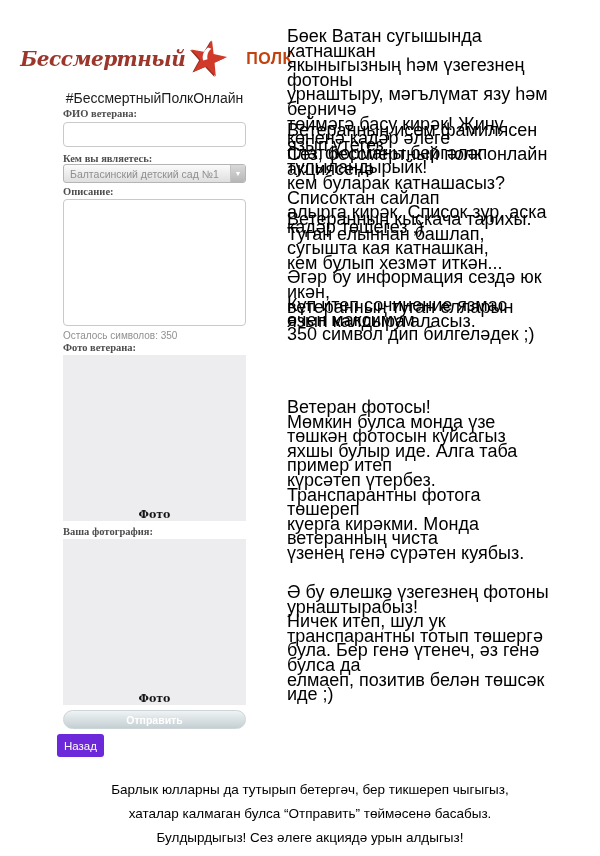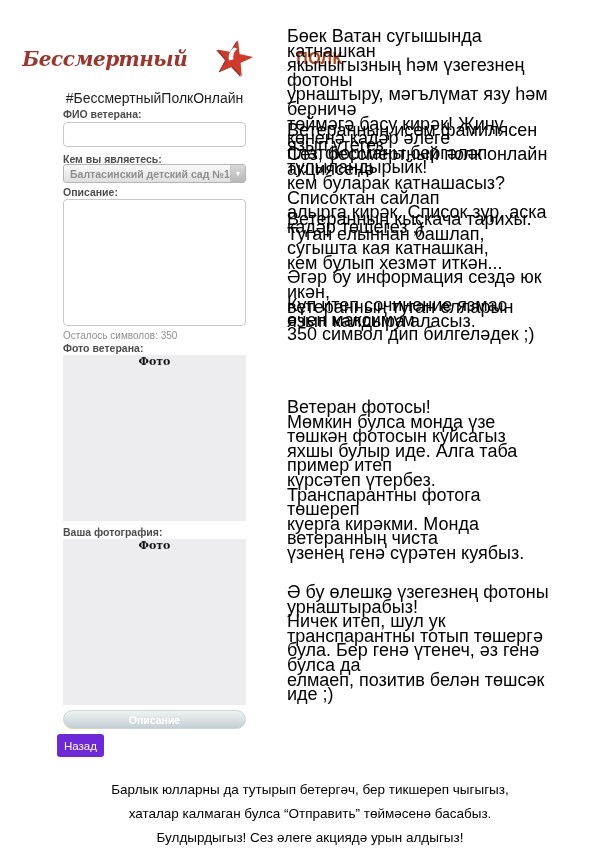--- a/index.html
+++ b/index.html
@@ -5,60 +5,60 @@
   * { margin:0; padding:0; box-sizing:border-box; }
   html,body { background:#fff; }
   .page {
     position:relative; width:600px; height:856px; background:#ffffff;
     font-family:"Liberation Sans", sans-serif; overflow:hidden; margin:0 auto;
   }
 
   
   .form-col { position:absolute; left:63px; top:0; width:183px; height:856px; }
 
-  .logo { position:absolute; top:34px; left:28px; width:100%; height:50px;
-          display:flex; align-items:center; justify-content:center;gap:24px; }
+  .logo { position:absolute; top:34px; left:2px; width:100%; height:50px;
+          display:flex; align-items:center; justify-content:center; }
   .logo-script { font-family:"DejaVu Serif", serif; font-style:italic; font-weight:bold;
                  font-size:20px; letter-spacing:-0.5px; margin-right:2px; }
   .logo-star { width:40px; height:40px; margin:0 1px; }
   .logo-word { font-size:16px; font-weight:bold; letter-spacing:0.5px; }
 
   .hashtag { position:absolute; top:90px; left:0; width:100%; text-align:center;
              font-size:14px; color:#1c1c1c; }
 
-  .f-label { position:absolute; left:0; font-size:10.5px; font-weight:bold; color:#4d4d4d; }
+  .f-label { position:absolute; left:0; font-size:10.5px; font-weight:bold; color:#4d4d4d;font-family:Liberation Serif, serif; }
   .lbl-fio   { top:108px; }
   .lbl-role  { top:153px; }
   .lbl-desc  { top:186px; }
   .lbl-photo1{ top:342px; }
   .lbl-photo2{ top:526px; }
 
   .txt-input { position:absolute; left:0; top:122px; width:100%; height:25px;
                border:1px solid #c9c9c9; border-radius:4px; background:#fff;
                font-family:"Liberation Sans", sans-serif; font-size:11px; padding:0 6px; outline:none; }
 
   .select-box { position:absolute; left:0; top:164px; width:100%; height:19px;
                 border:1px solid #b5b5b5; border-radius:3px;
                 background:linear-gradient(#fbfbfb,#dfdfdf);
                 display:flex; align-items:center; font-size:10.5px; color:#8f8f8f;
                 padding-left:6px; cursor:pointer; }
-  .select-text { overflow:hidden; white-space:nowrap; flex:1;font-weight:bold; }
+  .select-text { overflow:hidden; white-space:nowrap; flex:1; }
   .select-arrow { width:15px; height:100%; border-left:1px solid #c4c4c4;
                   background:linear-gradient(#d9d9d9,#b7b7b7); border-radius:0 2px 2px 0;
                   display:flex; align-items:center; justify-content:center;
                   font-size:7px; color:#ffffff; flex:0 0 15px; }
 
   .desc-area { position:absolute; left:0; top:199px; width:100%; height:127px;
                border:1px solid #c9c9c9; border-radius:4px; background:#fff; resize:none;
                font-family:"Liberation Sans", sans-serif; font-size:11px; padding:4px 6px; outline:none; }
 
   .chars-left { position:absolute; left:0; top:330px; font-size:10px; color:#909090; }
 
   .photo-box { position:absolute; left:0; width:100%; height:166px; background:#ededf0;
-               display:flex; align-items:flex-start; justify-content:center; cursor:pointer; }
+               display:flex; align-items:flex-end; justify-content:center; cursor:pointer; }
   .photo1 { top:355px; }
   .photo2 { top:539px; }
   .photo-placeholder { font-family:"DejaVu Serif", serif; font-weight:bold;
                        font-size:11px; color:#141414; }
 
   .submit-btn { position:absolute; left:0; top:710px; width:100%; height:19px;
                 border:1px solid #ccd6d9; border-radius:10px;
                 background:linear-gradient(#eff3f4,#c5cfd3);
                 color:#ffffff; font-weight:bold; font-size:10.5px;
                 display:flex; align-items:center; justify-content:center; cursor:pointer;
@@ -127,21 +127,21 @@
     <div class="f-label lbl-photo1">Фото ветерана:</div>
     <div class="photo-box photo1">
       <span class="photo-placeholder">Фото</span>
     </div>
 
     <div class="f-label lbl-photo2">Ваша фотография:</div>
     <div class="photo-box photo2">
       <span class="photo-placeholder">Фото</span>
     </div>
 
-    <div class="submit-btn">Описание</div>
+    <div class="submit-btn">Отправить</div>
   </div>
 
   <button class="back-btn">Назад</button>
 
   <div class="info-col">
     <div class="info-p p1">Бөек Ватан сугышында катнашкан
 якыныгызның һәм үзегезнең фотоны
 урнаштыру, мәгълүмат язу һәм берничә
 төймәгә басу кирәк! Җиңү көненә кадәр әлеге
 платформаны бергәләп тулыландырыйк!</div>

